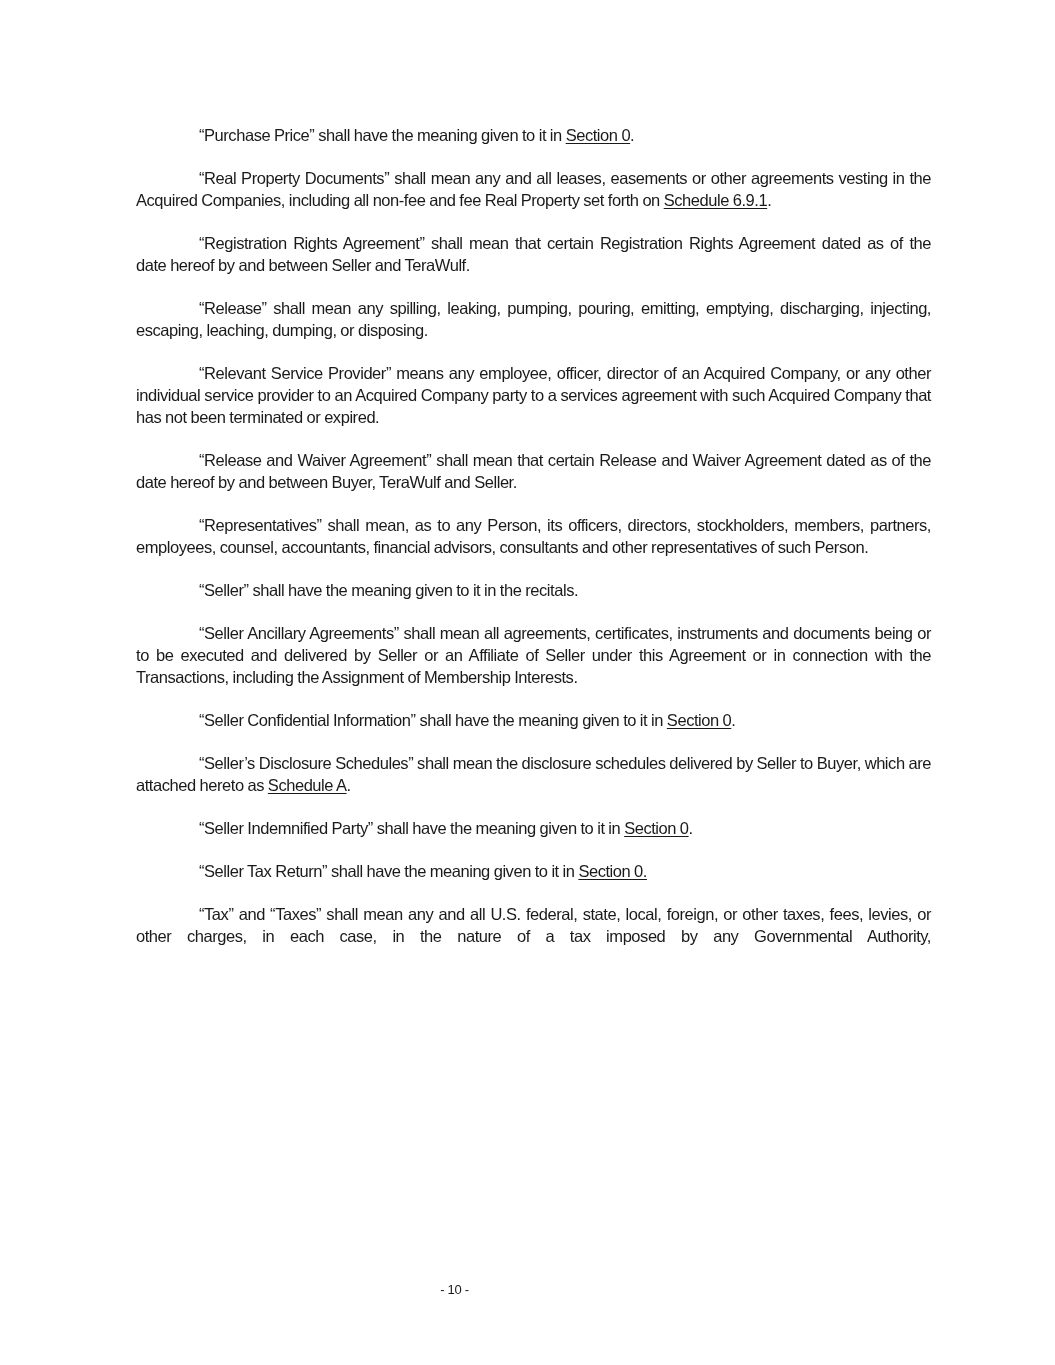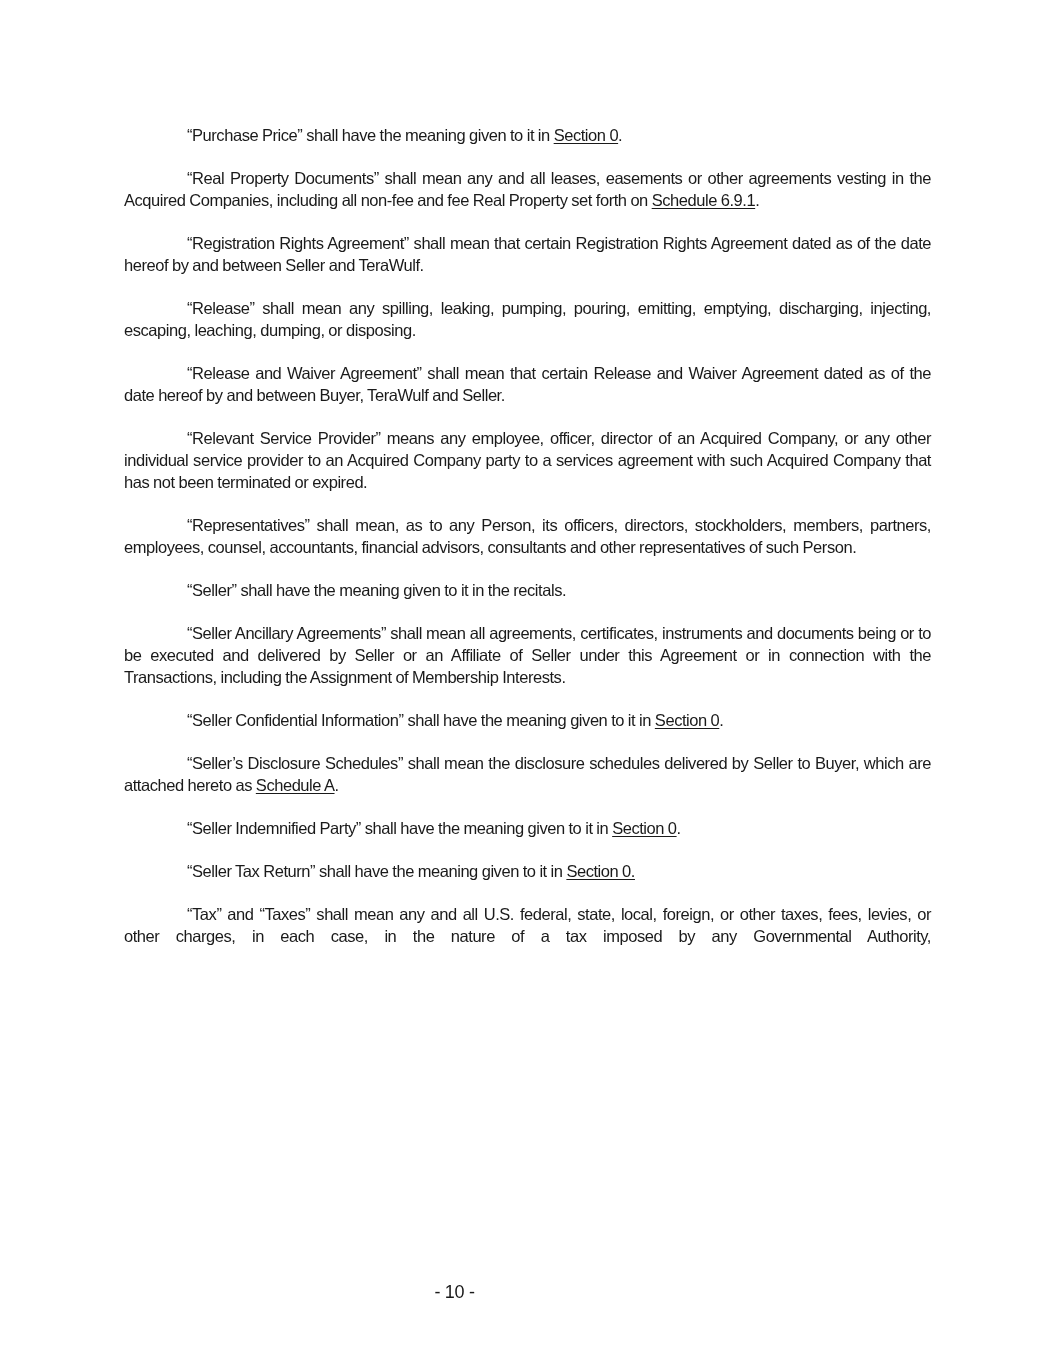--- a/index.html
+++ b/index.html
@@ -19,55 +19,55 @@
     top: 124px;
     width: 807px;
     font-family: "Liberation Sans", sans-serif;
     font-size: 16.5px;
     line-height: 22px;
     color: #1a1a1a;
     letter-spacing: -0.45px;
     word-spacing: -0.3px;
   }
   .para {
-    margin: 0 0 21px 0;
+    margin: 0 0 21px 12px;
     text-align: justify;
     text-indent: 63px;
   }
   .para.last {
     text-align: justify;
     text-align-last: justify;
   }
   .ref {
     text-decoration: underline;
     text-underline-offset: 2px;
     text-decoration-thickness: 1px;
   }
   .footer {
     position: absolute;
     left: 0;
     width: 909px;
     top: 1282px;
     text-align: center;
     font-family: "Liberation Sans", sans-serif;
-    font-size: 18px;
+    font-size: 13px;
     color: #1a1a1a;
     letter-spacing: -0.3px;
   }
 </style>
 </head>
 <body>
 
 <div class="page" id="page-body">
     <p class="para">“<span class="term">Purchase Price</span>”<span> shall have the meaning given to it in </span><span class="ref">Section 0</span><span>.</span></p>
     <p class="para">“<span class="term">Real Property Documents</span>”<span> shall mean any and all leases, easements or other agreements vesting in the Acquired Companies, including all non-fee and fee Real Property set forth on </span><span class="ref">Schedule 6.9.1</span><span>.</span></p>
     <p class="para">“<span class="term">Registration Rights Agreement</span>”<span> shall mean that certain Registration Rights Agreement dated as of the date hereof by and between Seller and TeraWulf.</span></p>
     <p class="para">“<span class="term">Release</span>”<span> shall mean any spilling, leaking, pumping, pouring, emitting, emptying, discharging, injecting, escaping, leaching, dumping, or disposing.</span></p>
+    <p class="para">“<span class="term">Relevant Service Provider</span>”<span> means any employee, officer, director of an Acquired Company, or any other individual service provider to an Acquired Company party to a services agreement with such Acquired Company that has not been terminated or expired.</span></p>
     <p class="para">“<span class="term">Release and Waiver Agreement</span>”<span> shall mean that certain Release and Waiver Agreement dated as of the date hereof by and between Buyer, TeraWulf and Seller.</span></p>
-    <p class="para">“<span class="term">Relevant Service Provider</span>”<span> means any employee, officer, director of an Acquired Company, or any other individual service provider to an Acquired Company party to a services agreement with such Acquired Company that has not been terminated or expired.</span></p>
     <p class="para">“<span class="term">Representatives</span>”<span> shall mean, as to any Person, its officers, directors, stockholders, members, partners, employees, counsel, accountants, financial advisors, consultants and other representatives of such Person.</span></p>
     <p class="para">“<span class="term">Seller</span>”<span> shall have the meaning given to it in the recitals.</span></p>
     <p class="para">“<span class="term">Seller Ancillary Agreements</span>”<span> shall mean all agreements, certificates, instruments and documents being or to be executed and delivered by Seller or an Affiliate of Seller under this Agreement or in connection with the Transactions, including the Assignment of Membership Interests.</span></p>
     <p class="para">“<span class="term">Seller Confidential Information</span>”<span> shall have the meaning given to it in </span><span class="ref">Section 0</span><span>.</span></p>
     <p class="para">“<span class="term">Seller’s Disclosure Schedules</span>”<span> shall mean the disclosure schedules delivered by Seller to Buyer, which are attached hereto as </span><span class="ref">Schedule A</span><span>.</span></p>
     <p class="para">“<span class="term">Seller Indemnified Party</span>”<span> shall have the meaning given to it in </span><span class="ref">Section 0</span><span>.</span></p>
     <p class="para">“<span class="term">Seller Tax Return</span>”<span> shall have the meaning given to it in </span><span class="ref">Section 0.</span></p>
     <p class="para last">“<span class="term">Tax</span>”<span> and “Taxes” shall mean any and all U.S. federal, state, local, foreign, or other taxes, fees, levies, or other charges, in each case, in the nature of a tax imposed by any Governmental Authority,</span></p>
   </div>
 

